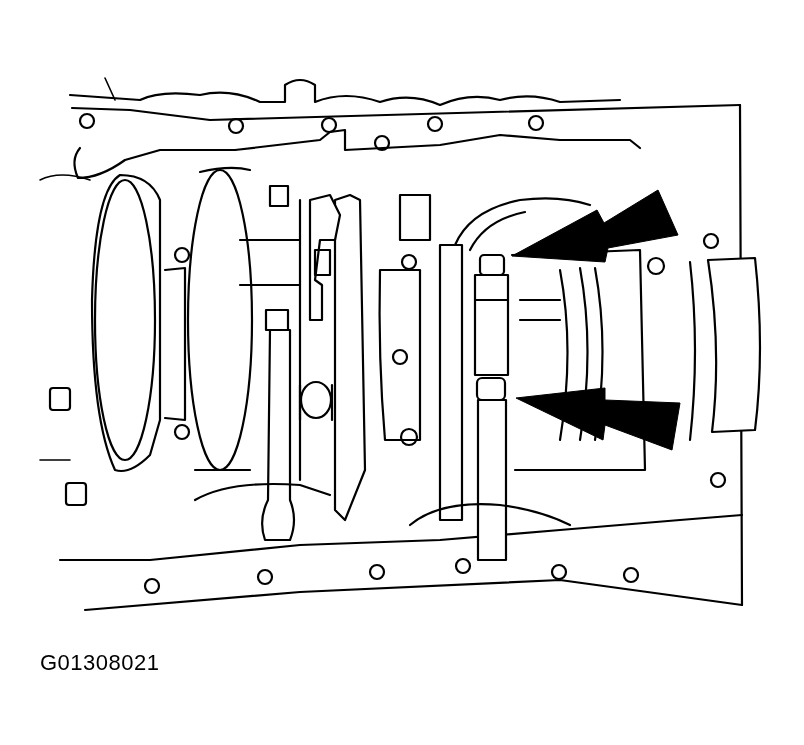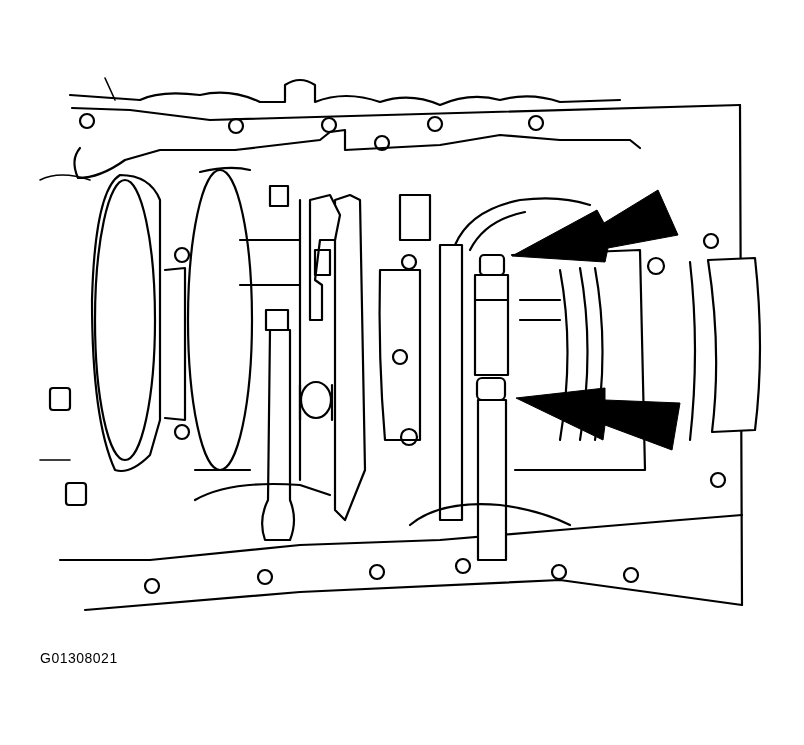--- a/index.html
+++ b/index.html
@@ -1,18 +1,18 @@
 <!DOCTYPE html>
 <html><head>
 <meta charset="utf-8">
 <style>
   html, body { margin:0; padding:0; background:#ffffff; }
   body { width:804px; height:745px; position:relative; overflow:hidden; font-family:"Liberation Sans", sans-serif; }
   #diagram { position:absolute; left:0; top:0; width:804px; height:745px; }
-  .fig-label { position:absolute; left:40px; top:650px; font-size:14px; color:#000; letter-spacing:0.5px; font-family:"Liberation Sans", sans-serif; }
+  .fig-label { position:absolute; left:40px; top:650px; font-size:22px; color:#000; letter-spacing:0.5px; font-family:"Liberation Sans", sans-serif; }
   svg .ln { fill:none; stroke:#000; stroke-width:2.2; stroke-linejoin:round; stroke-linecap:round; }
   svg .thin { fill:none; stroke:#000; stroke-width:1.6; stroke-linecap:round; }
   svg .fill-w { fill:#fff; stroke:#000; stroke-width:2.2; stroke-linejoin:round; }
   svg .arrow { fill:#000; stroke:#000; stroke-width:1; }
 </style>
 </head>
 <body>
 
 <svg id="diagram" viewBox="0 0 804 745" xmlns="http://www.w3.org/2000/svg">
 

